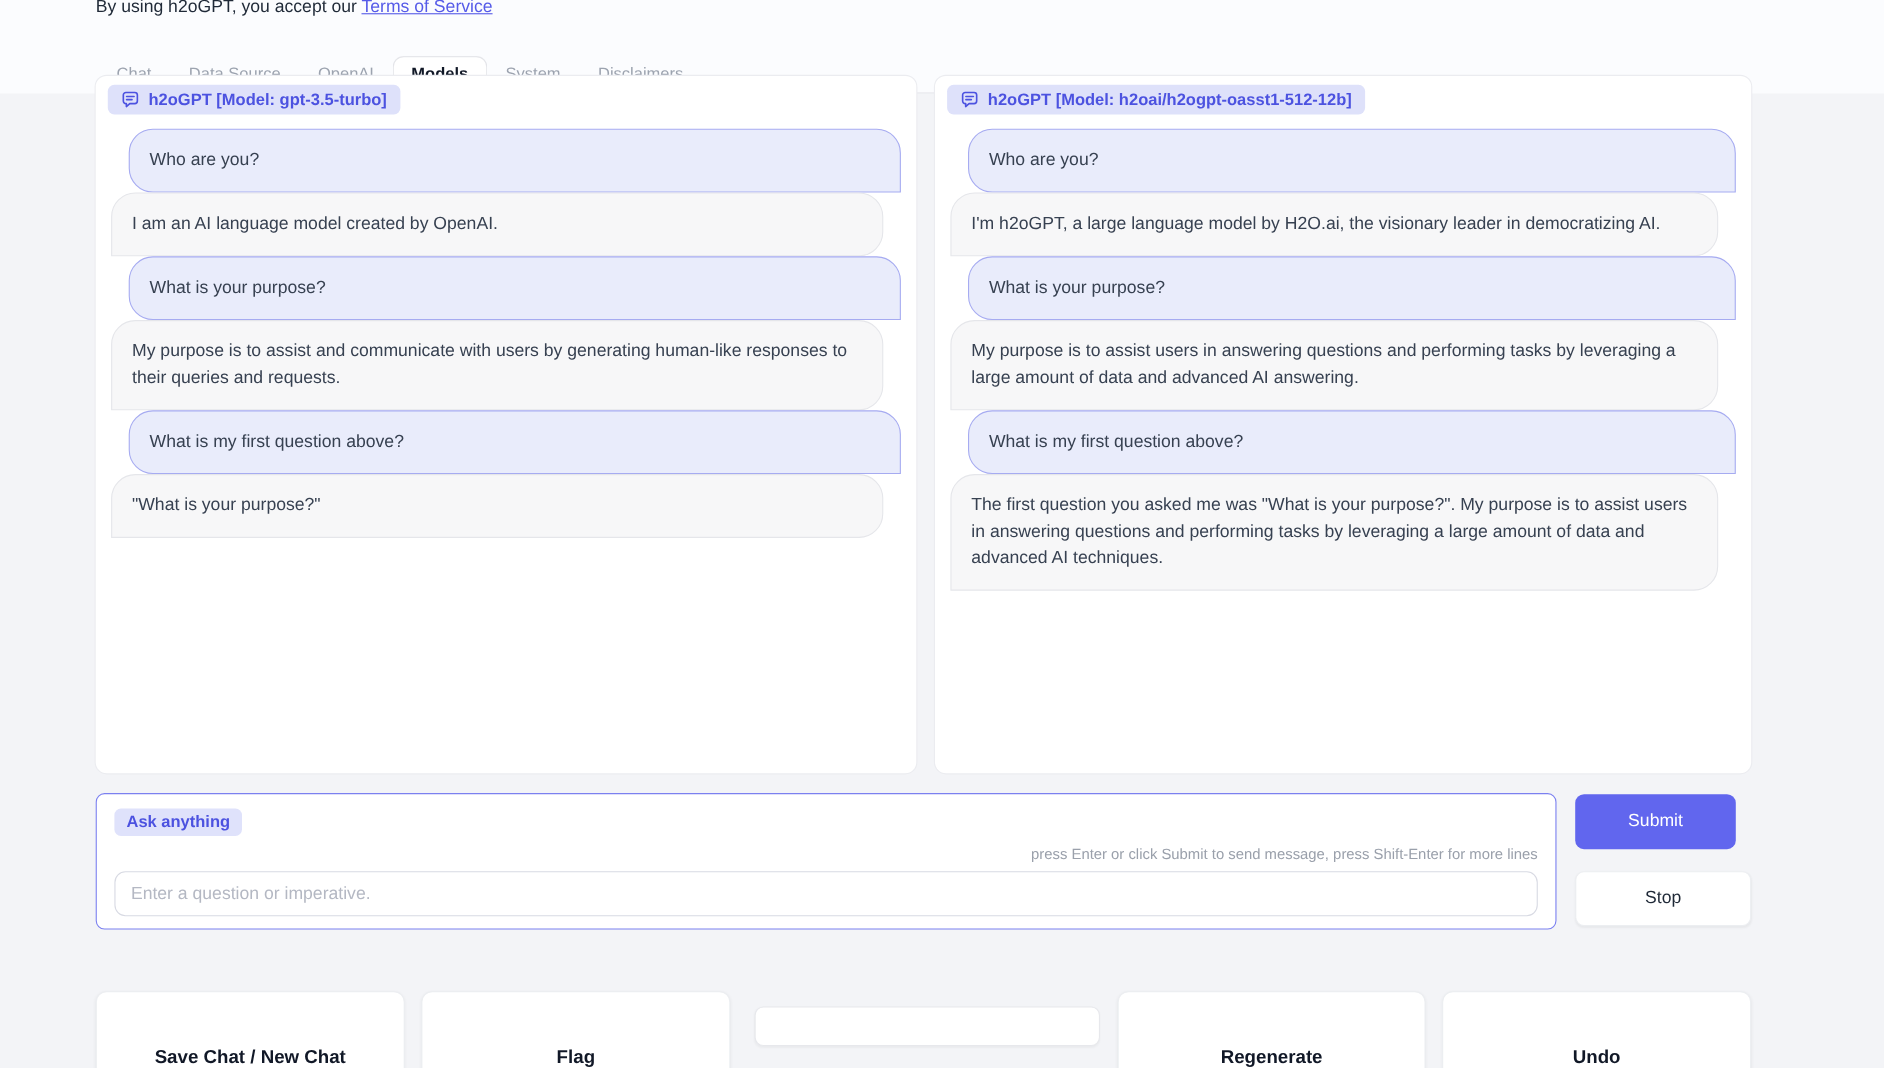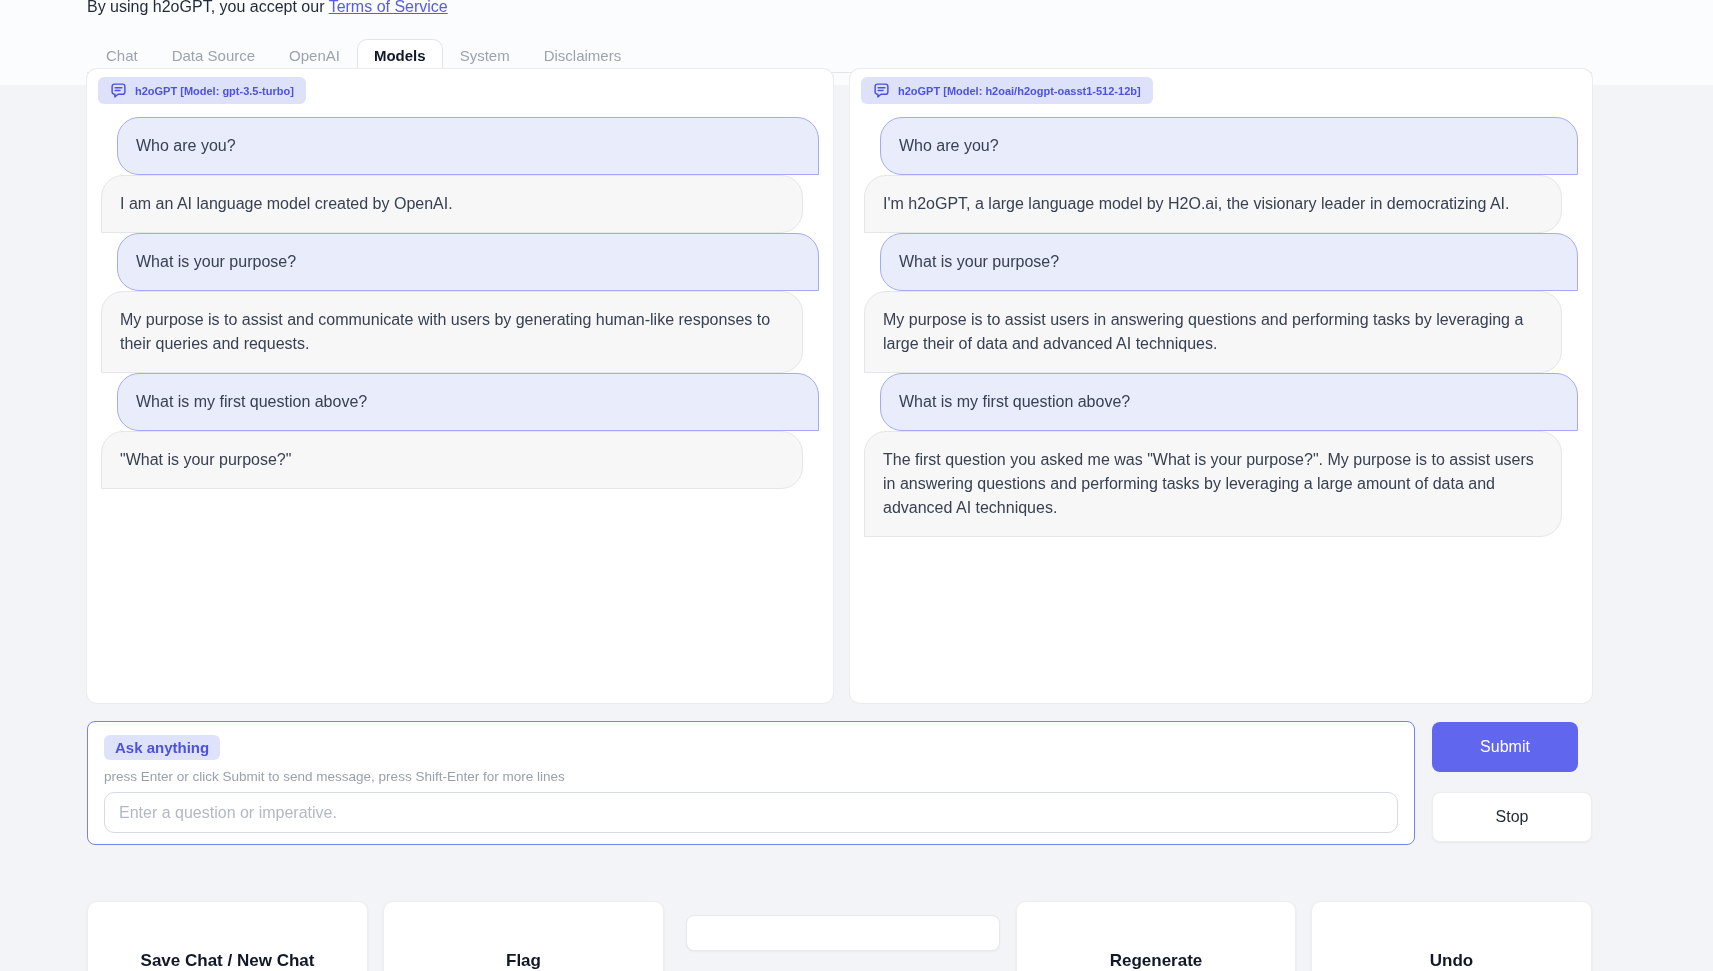--- a/index.html
+++ b/index.html
@@ -9,21 +9,21 @@
     background:#f3f4f7;
     font-family:"Liberation Sans","DejaVu Sans",sans-serif;
     color:#374151;
   }
 
   
   .header { position:absolute; top:0; left:0; width:1713px; height:85px; background:#fbfcfe; }
   .tos { position:absolute; left:87px; top:-2px; font-size:16px; color:#1f2937; white-space:nowrap; }
   .tos a { color:#565be8; text-decoration:underline; cursor:pointer; }
   .tab-nav {
-    position:absolute; left:87px; width:1505px; bottom:12px; height:33px;
+    position:absolute; left:87px; width:1505px; bottom:0; height:33px;
     display:flex; align-items:flex-end; border-bottom:1px solid #e4e5e9; padding-left:2px;
   }
   .tab {
     padding:7px 16px 8px 16px; font-size:15px; color:#9ca3af; cursor:pointer;
     border:1px solid transparent; border-bottom:none; white-space:nowrap;
   }
   .tab.selected {
     background:#ffffff; color:#111827; font-weight:600;
     border:1px solid #e4e5e9; border-bottom:1px solid #ffffff;
     border-radius:10px 10px 0 0; margin-bottom:-1px;
@@ -33,21 +33,21 @@
   .panel {
     position:absolute; top:69px; height:634px; background:#ffffff;
     border-radius:10px; box-shadow:0 0 0 1px #ebecf0;
   }
   .panel.left  { left:87px;  width:746px; }
   .panel.right { left:850px; width:742px; }
   .panel-inner { padding:8px 11px; }
   .model-chip {
     display:inline-flex; align-items:center; gap:8px;
     background:#dee1fa; border-radius:6px; padding:5px 12px;
-    color:#4c52e0; font-weight:700; font-size:11px;
+    color:#4c52e0; font-weight:700; font-size:15px;
   }
   .model-chip svg { display:block; }
   .messages { margin-top:13px; display:flex; flex-direction:column; }
   .msg { padding:16px 18px; font-size:16px; line-height:24px; color:#374151; }
   .msg.user {
     background:#e9ecfb; border:1px solid #a6abf1;
     border-radius:22px 22px 0 22px; margin-left:19px; margin-right:3px;
   }
   .msg.bot {
     background:#f7f7f8; border:1px solid #e5e6ea;
@@ -57,21 +57,21 @@
   
   .ask-box {
     position:absolute; left:87px; top:721px; width:1328px; height:124px;
     background:#ffffff; border:1px solid #7b80f0; border-radius:8px;
     padding:13px 16px;
   }
   .ask-chip {
     display:inline-block; background:#dfe2fb; color:#4c52e0;
     font-weight:700; font-size:15px; padding:4px 11px; border-radius:6px;
   }
-  .ask-hint { margin-top:9px; font-size:13.5px; color:#9aa0ab; }
+  .ask-hint { margin-top:9px; font-size:13.5px; color:#9aa0ab;text-align:right; }
   .ask-input {
     margin-top:8px; width:100%; height:41px; border:1px solid #d8dae3;
     border-radius:10px; padding:0 14px; font-size:16px; color:#374151;
     background:#fff; outline:none; font-family:inherit;
   }
   .ask-input::placeholder { color:#b4b8c3; }
 
   .submit-btn {
     position:absolute; left:1432px; top:722px; width:146px; height:50px;
     background:#6166ee; color:#ffffff; font-size:16px; border:none;
@@ -151,21 +151,21 @@
           <line x1="4.8" y1="5.4" x2="11.2" y2="5.4"></line>
           <line x1="4.8" y1="8.1" x2="9.4" y2="8.1"></line>
         </svg>
       </span>
       <span>h2oGPT [Model: h2oai/h2ogpt-oasst1-512-12b]</span>
     </div>
     <div class="messages">
       <div class="msg user">Who are you?</div>
       <div class="msg bot">I'm h2oGPT, a large language model by H2O.ai, the visionary leader in democratizing AI.</div>
       <div class="msg user">What is your purpose?</div>
-      <div class="msg bot">My purpose is to assist users in answering questions and performing tasks by leveraging a large their of data and advanced AI techniques.</div>
+      <div class="msg bot">My purpose is to assist users in answering questions and performing tasks by leveraging a large amount of data and advanced AI answering.</div>
       <div class="msg user">What is my first question above?</div>
       <div class="msg bot">The first question you asked me was "What is your purpose?". My purpose is to assist users in answering questions and performing tasks by leveraging a large amount of data and advanced AI techniques.</div>
     </div>
   </div>
 </div>
 
 <div class="ask-box">
   <span class="ask-chip">Ask anything</span>
   <div class="ask-hint">press Enter or click Submit to send message, press Shift-Enter for more lines</div>
   <input class="ask-input" type="text" placeholder="Enter a question or imperative." style="">

